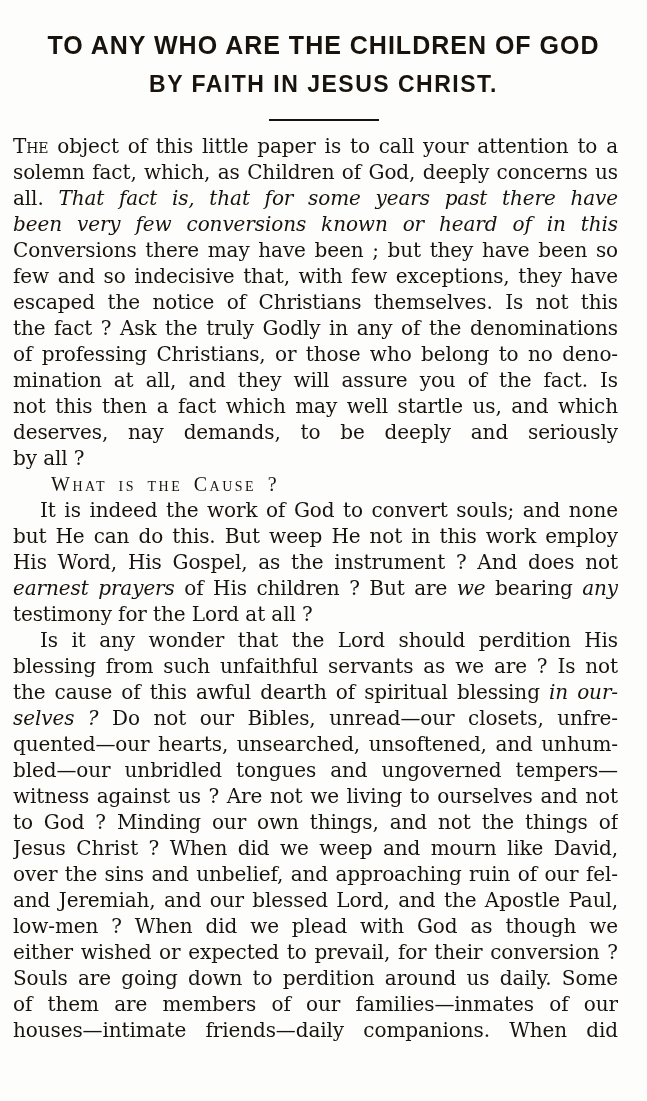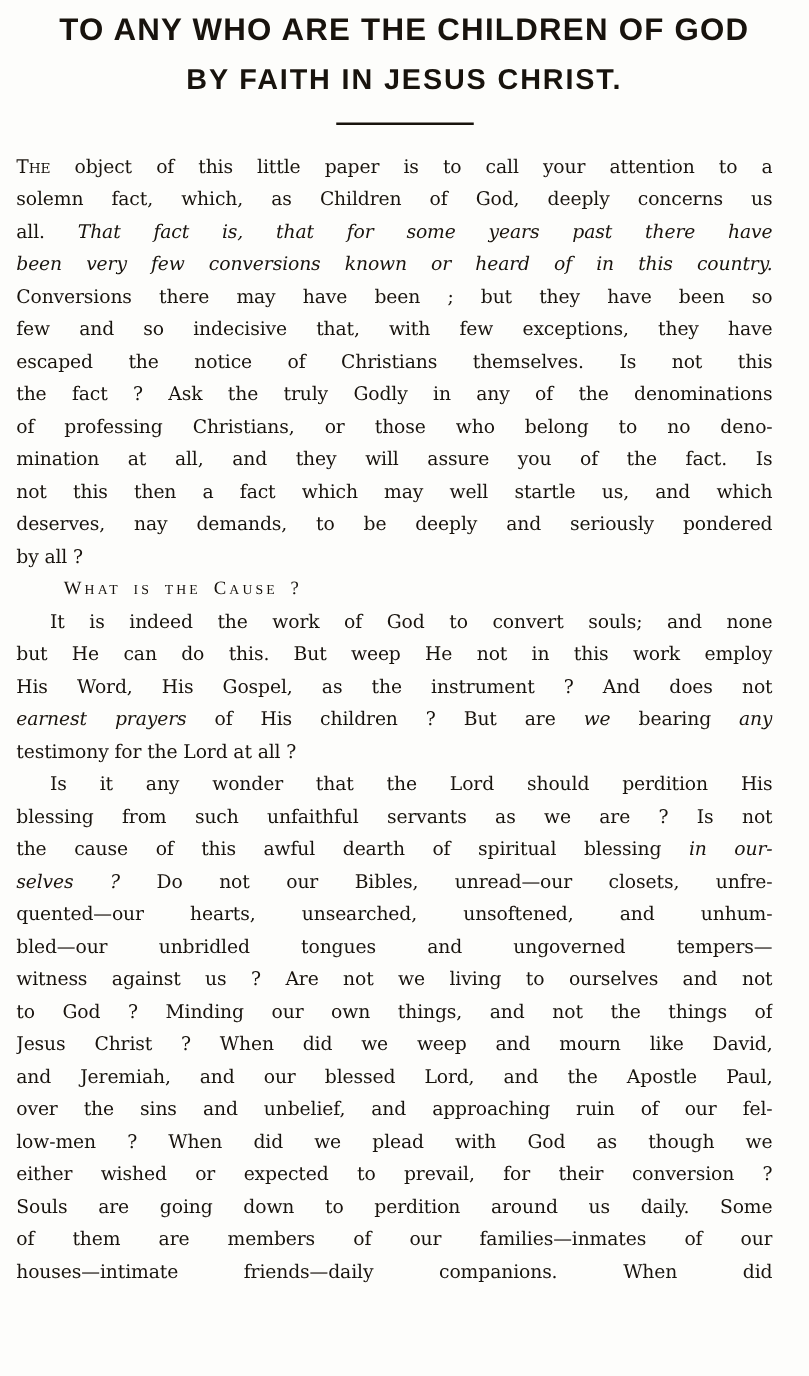--- a/index.html
+++ b/index.html
@@ -8,21 +8,21 @@
     background: var(--paper, #fdfdfb);
     overflow: hidden;
   }
   .page {
     position: relative;
     width: 647px; height: 1101px;
     background: var(--paper, #fdfdfb);
     color: var(--ink, #18130d);
   }
   .doc-title {
-    padding-top: 4px;
+    padding-top: 25px;
     text-align: center;
     font-family: "Liberation Sans", sans-serif;
     font-weight: 700;
     color: var(--ink, #18130d);
   }
   .title-line-1 {
     font-size: 25px;
     line-height: 40px;
     letter-spacing: 1px;
   }
@@ -31,24 +31,24 @@
     line-height: 39px;
     letter-spacing: 1.5px;
   }
   .rule {
     width: 110px; height: 2px;
     background: var(--ink, #18130d);
     margin: 15px auto 0 auto;
   }
   .text-column {
     position: absolute;
-    top: 120px; left: 13px;
+    top: 133px; left: 13px;
     width: 605px;
     font-family: "DejaVu Serif", serif;
-    font-size: 15px;
+    font-size: 20px;
     line-height: 26px;
     letter-spacing: -0.1px;
   }
   .line {
     height: 26px;
     overflow: hidden;
     text-align: justify;
     text-align-last: justify;
     white-space: normal;
   }
@@ -106,22 +106,22 @@
       <div>
         <div class="line indent"><span class="seg-n">Is it any wonder that the Lord should perdition His</span></div>
         <div class="line"><span class="seg-n">blessing from such unfaithful servants as we are ?  Is not</span></div>
         <div class="line"><span class="seg-n">the cause of this awful dearth of spiritual blessing </span><span class="seg-i">in our-</span></div>
         <div class="line"><span class="seg-i">selves ?</span><span class="seg-n">  Do not our Bibles, unread—our closets, unfre-</span></div>
         <div class="line"><span class="seg-n">quented—our hearts, unsearched, unsoftened, and unhum-</span></div>
         <div class="line"><span class="seg-n">bled—our unbridled tongues and ungoverned tempers—</span></div>
         <div class="line"><span class="seg-n">witness against us ?  Are not we living to ourselves and not</span></div>
         <div class="line"><span class="seg-n">to God ?  Minding our own things, and not the things of</span></div>
         <div class="line"><span class="seg-n">Jesus Christ ?  When did we weep and mourn like David,</span></div>
+        <div class="line"><span class="seg-n">over the sins and unbelief, and approaching ruin of our fel-</span></div>
         <div class="line"><span class="seg-n">and Jeremiah, and our blessed Lord, and the Apostle Paul,</span></div>
-        <div class="line"><span class="seg-n">over the sins and unbelief, and approaching ruin of our fel-</span></div>
         <div class="line"><span class="seg-n">low-men ?  When did we plead with God as though we</span></div>
         <div class="line"><span class="seg-n">either wished or expected to prevail, for their conversion ?</span></div>
         <div class="line"><span class="seg-n">Souls are going down to perdition around us daily.  Some</span></div>
         <div class="line"><span class="seg-n">of them are members of our families—inmates of our</span></div>
         <div class="line"><span class="seg-n">houses—intimate friends—daily companions.  When did</span></div>
       </div>
     </main>
 </div>
 
 </body></html>

